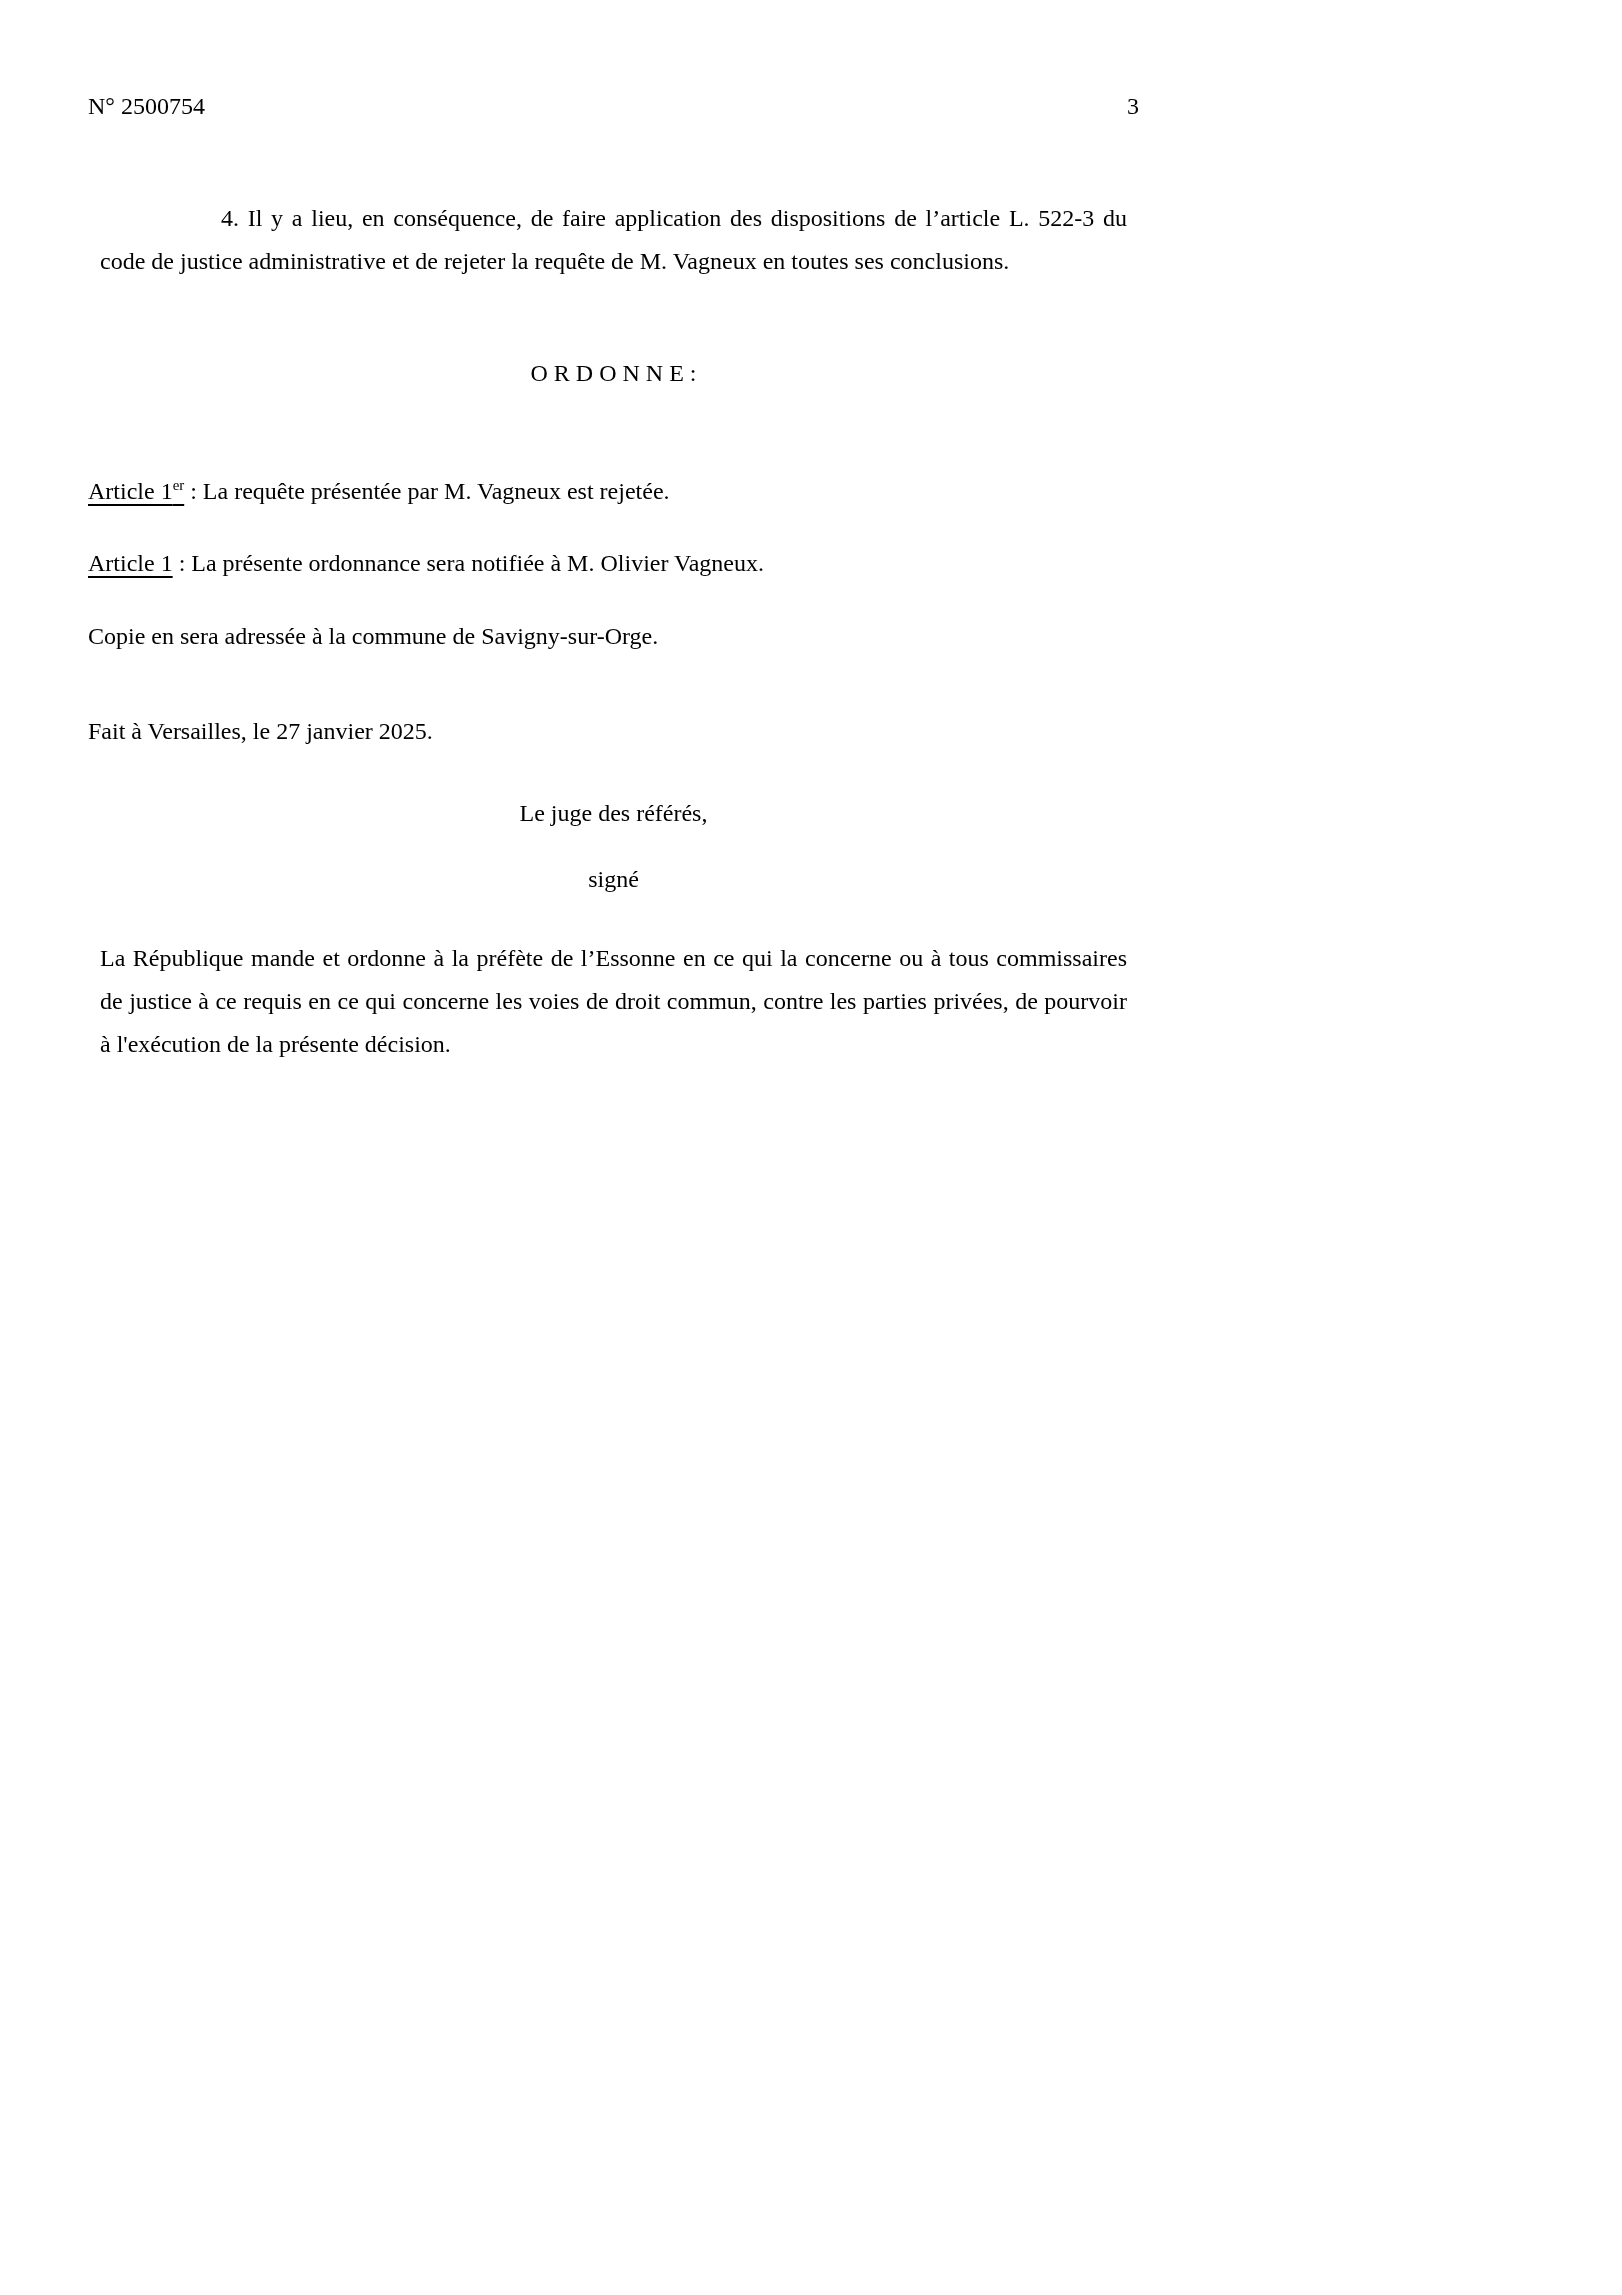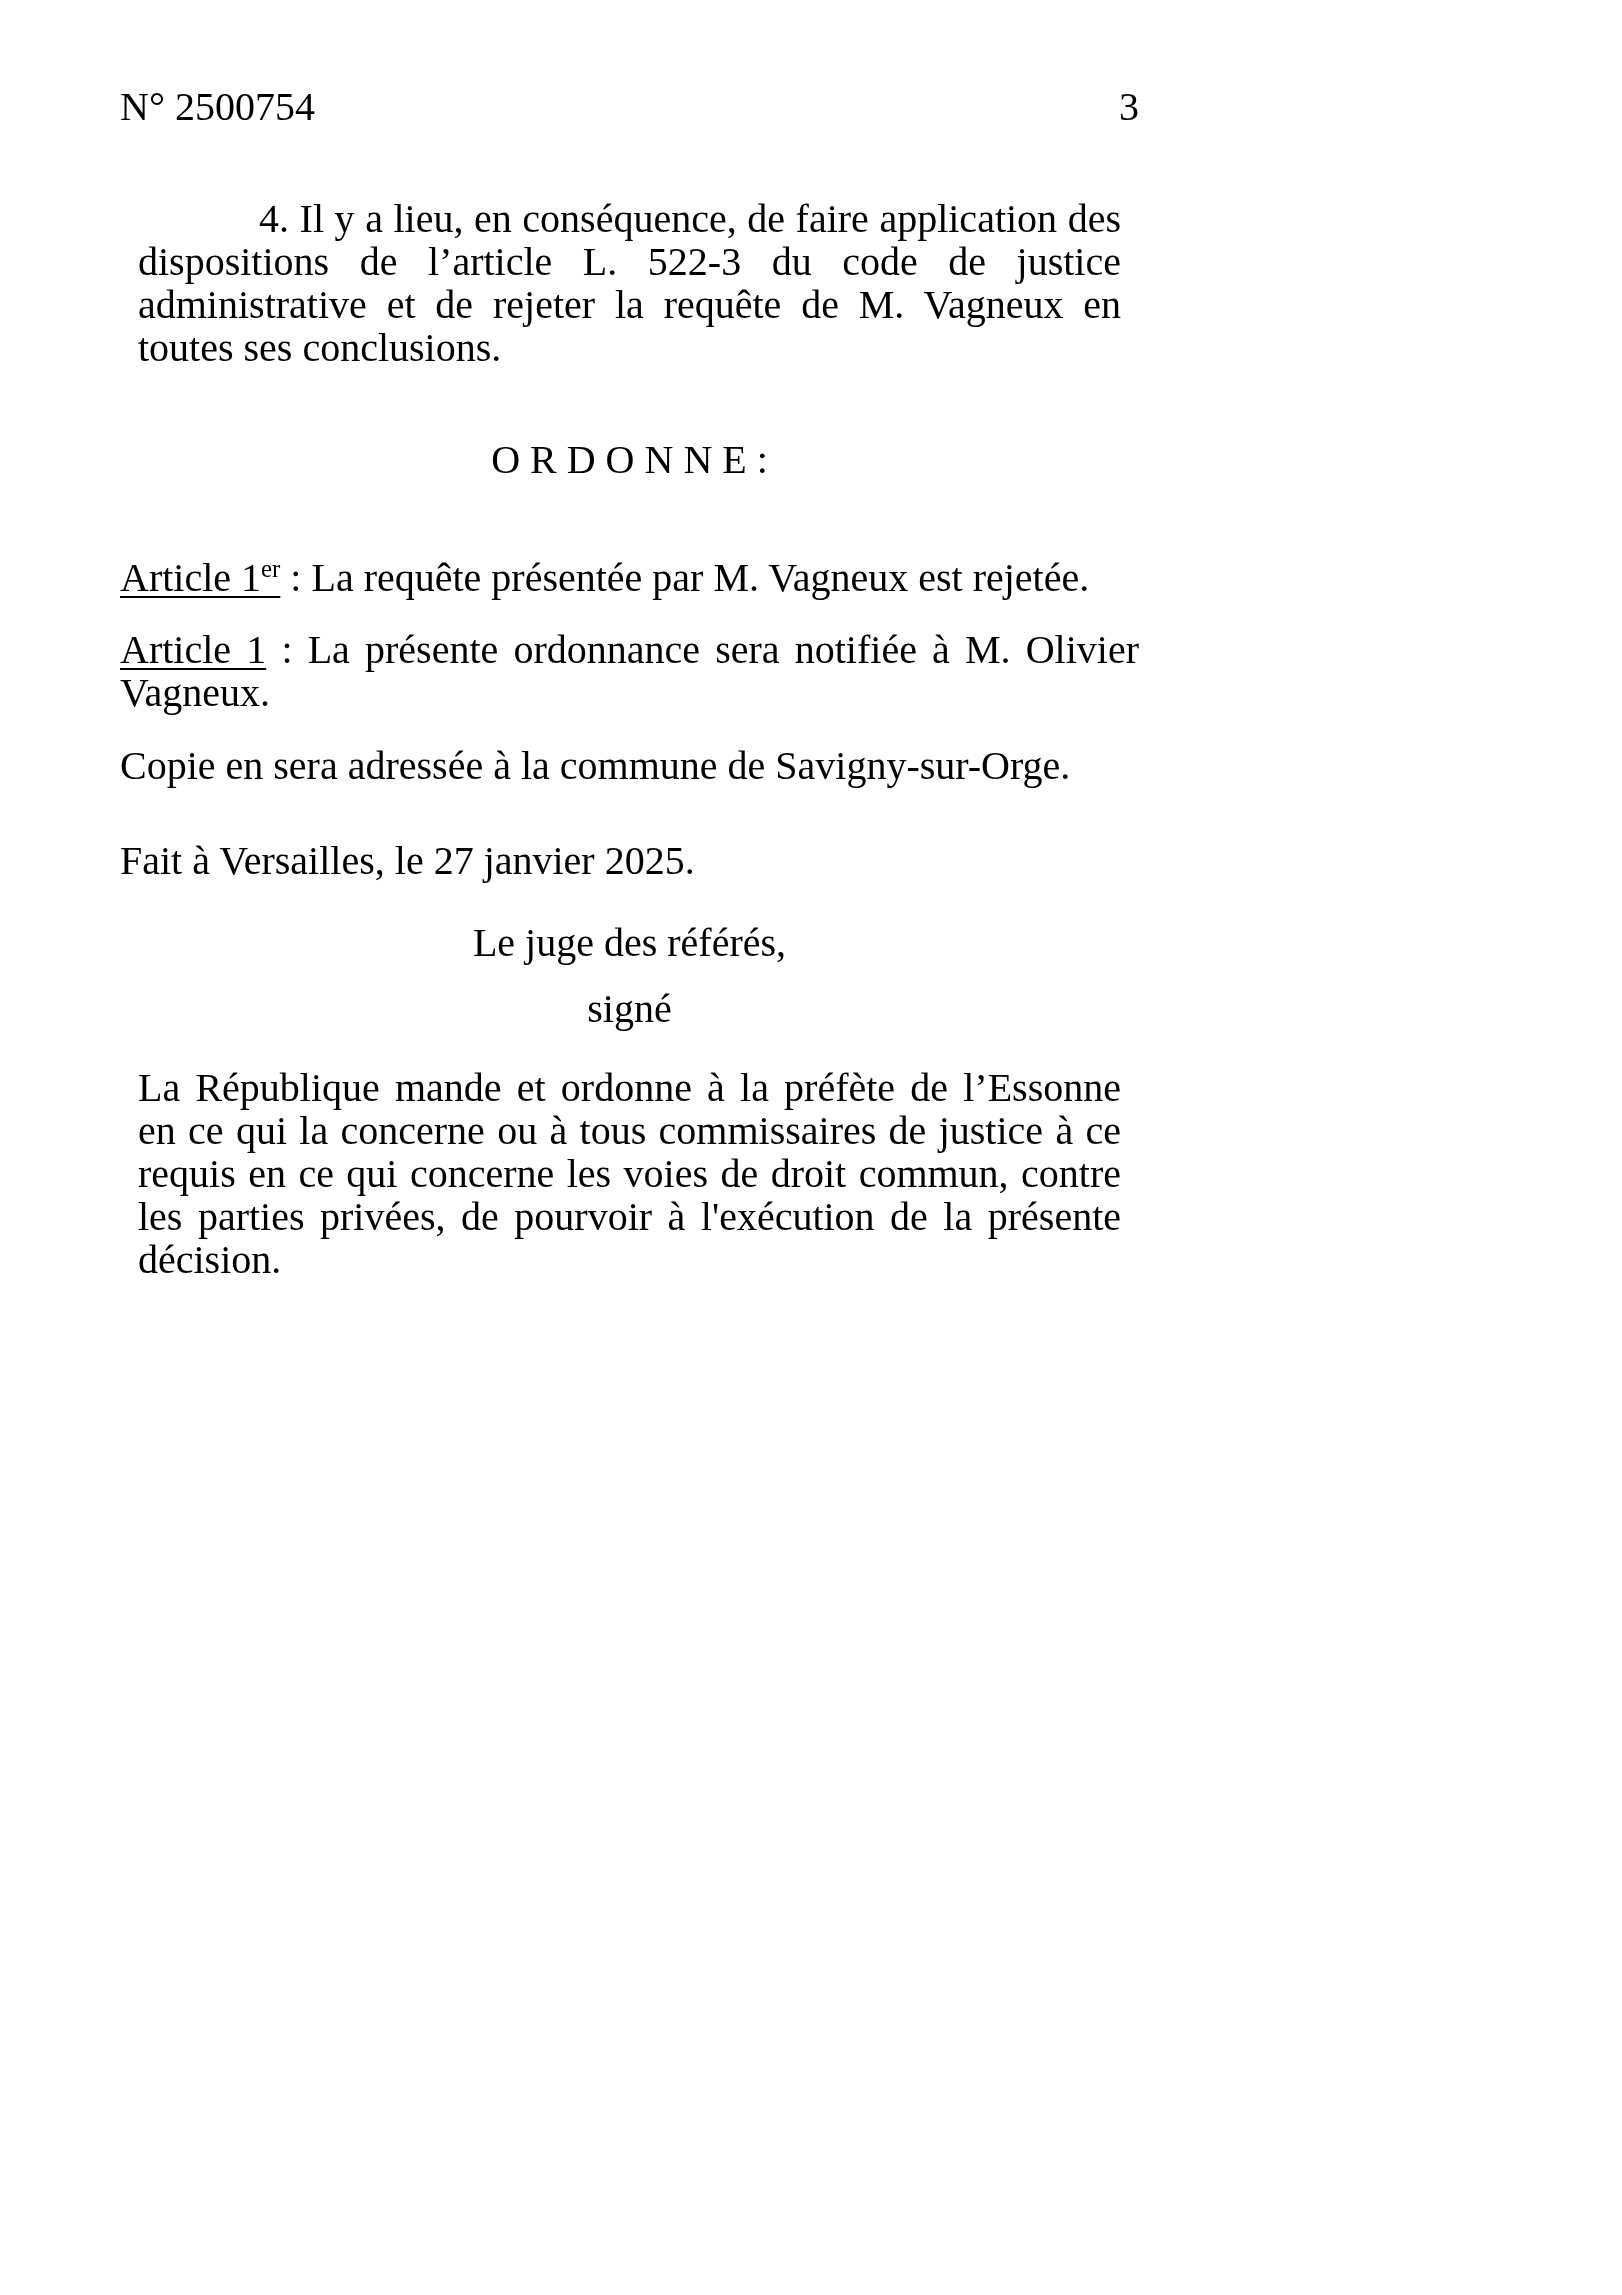--- a/index.html
+++ b/index.html
@@ -7,34 +7,34 @@
     padding: 0;
     background: #ffffff;
   }
   .page {
     position: relative;
     width: 1294px;
     height: 2295px;
     background: #ffffff;
     color: #000000;
     font-family: "Liberation Serif", "DejaVu Serif", serif;
-    font-size: 40px;
+    font-size: 24px;
     line-height: 43px;
     box-sizing: border-box;
-    padding: 85px 155px 0 120px;
+    padding: 85px 155px 0 88px;
   }
   .header-row {
     display: flex;
     justify-content: space-between;
     align-items: baseline;
     margin-bottom: 69px;
   }
   .para {
     text-align: justify;
-    margin: 18px;
+    margin: 12px;
   }
   .indent-first {
     text-indent: 121px;
   }
   .p4 { margin-bottom: 69px; }
   .ordonne {
     text-align: center;
     margin: 0 0 75px 0;
   }
   .article1 { margin: 0 0 29.4px 0; }

